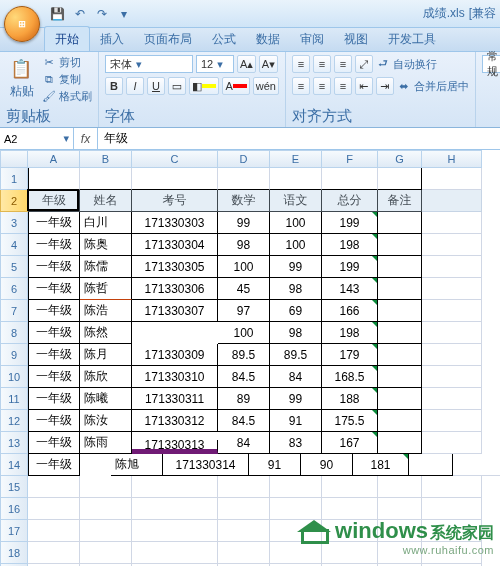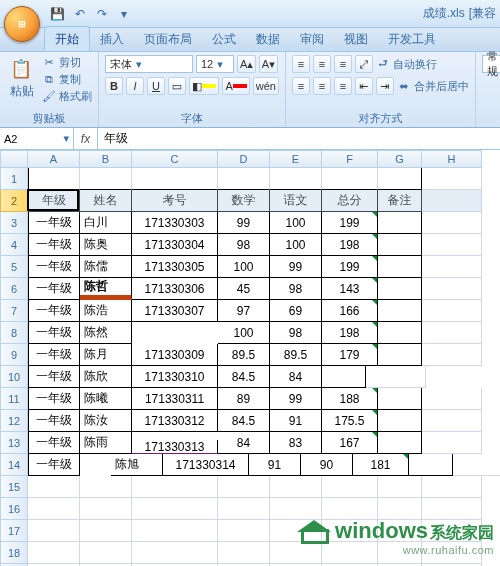--- a/index.html
+++ b/index.html
@@ -11,21 +11,21 @@
   .qat span{width:16px;height:16px;display:flex;align-items:center;justify-content:center;color:#3b6ea5}
   .doc-title{margin-left:auto;color:#3b6ea5;font-size:12px;display:flex;align-items:center;gap:4px}
   
   .tabs{height:24px;background:linear-gradient(#dbe9f7,#c5dbf1);display:flex;align-items:flex-end;padding-left:44px;border-bottom:1px solid #9ec6ea}
   .tab{padding:4px 10px 3px;color:#3b6ea5;cursor:pointer;font-size:12px}
   .tab.active{background:#cfe4f7;border:1px solid #9ec6ea;border-bottom:none;border-radius:3px 3px 0 0;color:#15428b;font-weight:500}
   
   .ribbon{height:76px;background:linear-gradient(#e9f1fb,#d5e5f6);border-bottom:1px solid #8ab5dc;display:flex}
   .group{border-right:1px solid #b9d3ec;padding:3px 6px 1px;display:flex;flex-direction:column;justify-content:space-between}
   .group-body{display:flex;gap:4px;align-items:flex-start;flex:1}
-  .group-label{font-size:11px;color:#3b6ea5;text-align:center}
+  .group-label{font-size:15px;color:#3b6ea5;text-align:left}
   .big-btn{display:flex;flex-direction:column;align-items:center;gap:2px;padding:2px 4px;color:#3b6ea5;cursor:pointer}
   .big-btn .ic{width:24px;height:24px;display:flex;align-items:center;justify-content:center;font-size:18px}
   .stack{display:flex;flex-direction:column;gap:2px}
   .tiny{display:flex;align-items:center;gap:3px;color:#3b6ea5;cursor:pointer;font-size:11px;white-space:nowrap}
   .tiny .ic{width:14px;height:14px;display:flex;align-items:center;justify-content:center}
   .combo{height:18px;border:1px solid #9ec6ea;background:#fff;display:flex;align-items:center;padding:0 4px;font-size:11px;color:#333}
   .combo .dd{margin-left:4px;color:#3b6ea5}
   .btnrow{display:flex;gap:3px;align-items:center}
   .rbtn{min-width:18px;height:18px;border:1px solid #b9d3ec;background:linear-gradient(#fdfdff,#e4effa);display:flex;align-items:center;justify-content:center;font-size:11px;color:#333;cursor:pointer;border-radius:2px;padding:0 2px}
   .rbtn.b{font-weight:bold}.rbtn.i{font-style:italic}.rbtn.u{text-decoration:underline}
@@ -279,21 +279,21 @@
           <div class="cell " style="width:52px;position:relative;border-right:1px solid #000;border-bottom:1px solid #000;">陈儒</div>
           <div class="cell center" style="width:86px;position:relative;border-right:1px solid #000;border-bottom:1px solid #000;">171330305</div>
           <div class="cell center" style="width:52px;position:relative;border-right:1px solid #000;border-bottom:1px solid #000;">100</div>
           <div class="cell center" style="width:52px;position:relative;border-right:1px solid #000;border-bottom:1px solid #000;">99</div>
           <div class="cell center" style="width:56px;position:relative;border-right:1px solid #000;border-bottom:1px solid #000;"><span class="gt" style="top:0;right:0"></span>199</div>
           <div class="cell " style="width:44px;position:relative;border-right:1px solid #000;border-bottom:1px solid #000;"></div>
           <div class="cell " style="width:60px;position:relative;"></div>
         </div>
         <div class="row" style="height:22px">
           <div class="cell center" style="width:52px;position:relative;border-right:1px solid #000;border-bottom:1px solid #000;border-left:1px solid #000;">一年级</div>
-          <div class="cell " style="width:52px;position:relative;border-right:1px solid #000;border-bottom:5px solid #c2410c;font-weight:bold;">陈哲</div>
+          <div class="cell " style="width:52px;position:relative;border-right:1px solid #000;border-bottom:1px solid #c2410c;">陈哲</div>
           <div class="cell center" style="width:86px;position:relative;border-right:1px solid #000;border-bottom:1px solid #000;">171330306</div>
           <div class="cell center" style="width:52px;position:relative;border-right:1px solid #000;border-bottom:1px solid #000;">45</div>
           <div class="cell center" style="width:52px;position:relative;border-right:1px solid #000;border-bottom:1px solid #000;">98</div>
           <div class="cell center" style="width:56px;position:relative;border-right:1px solid #000;border-bottom:1px solid #000;"><span class="gt" style="top:0;right:0"></span>143</div>
           <div class="cell " style="width:44px;position:relative;border-right:1px solid #000;border-bottom:1px solid #000;"></div>
           <div class="cell " style="width:60px;position:relative;"></div>
         </div>
         <div class="row" style="height:22px">
           <div class="cell center" style="width:52px;position:relative;border-right:1px solid #000;border-bottom:1px solid #000;border-left:1px solid #000;">一年级</div>
           <div class="cell " style="width:52px;position:relative;border-right:1px solid #000;border-bottom:1px solid #000;">陈浩</div>
@@ -323,20 +323,21 @@
           <div class="cell center" style="width:56px;position:relative;border-right:1px solid #000;border-bottom:1px solid #000;"><span class="gt" style="top:0;right:0"></span>179</div>
           <div class="cell " style="width:44px;position:relative;border-right:1px solid #000;border-bottom:1px solid #000;"></div>
           <div class="cell " style="width:60px;position:relative;"></div>
         </div>
         <div class="row" style="height:22px">
           <div class="cell center" style="width:52px;position:relative;border-right:1px solid #000;border-bottom:1px solid #000;border-left:1px solid #000;">一年级</div>
           <div class="cell " style="width:52px;position:relative;border-right:1px solid #000;border-bottom:1px solid #000;">陈欣</div>
           <div class="cell center" style="width:86px;position:relative;border-right:1px solid #000;border-bottom:1px solid #000;">171330310</div>
           <div class="cell center" style="width:52px;position:relative;border-right:1px solid #000;border-bottom:1px solid #000;">84.5</div>
           <div class="cell center" style="width:52px;position:relative;border-right:1px solid #000;border-bottom:1px solid #000;">84</div>
+          <div class="cell center" style="width:56px;position:relative;border-right:1px solid #000;border-bottom:1px solid #000;"><span class="gt" style="top:0;right:0"></span>168.5</div>
           <div class="cell " style="width:44px;position:relative;border-right:1px solid #000;border-bottom:1px solid #000;"></div>
           <div class="cell " style="width:60px;position:relative;"></div>
         </div>
         <div class="row" style="height:22px">
           <div class="cell center" style="width:52px;position:relative;border-right:1px solid #000;border-bottom:1px solid #000;border-left:1px solid #000;">一年级</div>
           <div class="cell " style="width:52px;position:relative;border-right:1px solid #000;border-bottom:1px solid #000;">陈曦</div>
           <div class="cell center" style="width:86px;position:relative;border-right:1px solid #000;border-bottom:1px solid #000;">171330311</div>
           <div class="cell center" style="width:52px;position:relative;border-right:1px solid #000;border-bottom:1px solid #000;">89</div>
           <div class="cell center" style="width:52px;position:relative;border-right:1px solid #000;border-bottom:1px solid #000;">99</div>
           <div class="cell center" style="width:56px;position:relative;border-right:1px solid #000;border-bottom:1px solid #000;"><span class="gt" style="top:0;right:0"></span>188</div>
@@ -349,21 +350,21 @@
           <div class="cell center" style="width:86px;position:relative;border-right:1px solid #000;border-bottom:1px solid #000;">171330312</div>
           <div class="cell center" style="width:52px;position:relative;border-right:1px solid #000;border-bottom:1px solid #000;">84.5</div>
           <div class="cell center" style="width:52px;position:relative;border-right:1px solid #000;border-bottom:1px solid #000;">91</div>
           <div class="cell center" style="width:56px;position:relative;border-right:1px solid #000;border-bottom:1px solid #000;"><span class="gt" style="top:0;right:0"></span>175.5</div>
           <div class="cell " style="width:44px;position:relative;border-right:1px solid #000;border-bottom:1px solid #000;"></div>
           <div class="cell " style="width:60px;position:relative;"></div>
         </div>
         <div class="row" style="height:22px">
           <div class="cell center" style="width:52px;position:relative;border-right:1px solid #000;border-bottom:1px solid #000;border-left:1px solid #000;">一年级</div>
           <div class="cell " style="width:52px;position:relative;border-right:1px solid #000;border-bottom:1px solid #000;">陈雨</div>
-          <div class="cell center" style="width:86px;position:relative;border-right:1px solid #000;border-bottom:1px solid #701a75;margin-top:8px;">171330313</div>
+          <div class="cell center" style="width:86px;position:relative;border-right:1px solid #000;border-bottom:5px solid #701a75;margin-top:8px;">171330313</div>
           <div class="cell center" style="width:52px;position:relative;border-right:1px solid #000;border-bottom:1px solid #000;">84</div>
           <div class="cell center" style="width:52px;position:relative;border-right:1px solid #000;border-bottom:1px solid #000;">83</div>
           <div class="cell center" style="width:56px;position:relative;border-right:1px solid #000;border-bottom:1px solid #000;"><span class="gt" style="top:0;right:0"></span>167</div>
           <div class="cell " style="width:44px;position:relative;border-right:1px solid #000;border-bottom:1px solid #000;"></div>
           <div class="cell " style="width:60px;position:relative;"></div>
         </div>
         <div class="row" style="height:22px">
           <div class="cell center" style="width:52px;position:relative;border-right:1px solid #000;border-bottom:1px solid #000;border-left:1px solid #000;">一年级</div>
           <div class="cell " style="width:52px;position:relative;border-right:1px solid #000;border-bottom:1px solid #000;margin-left:31px;">陈旭</div>
           <div class="cell center" style="width:86px;position:relative;border-right:1px solid #000;border-bottom:1px solid #000;">171330314</div>

